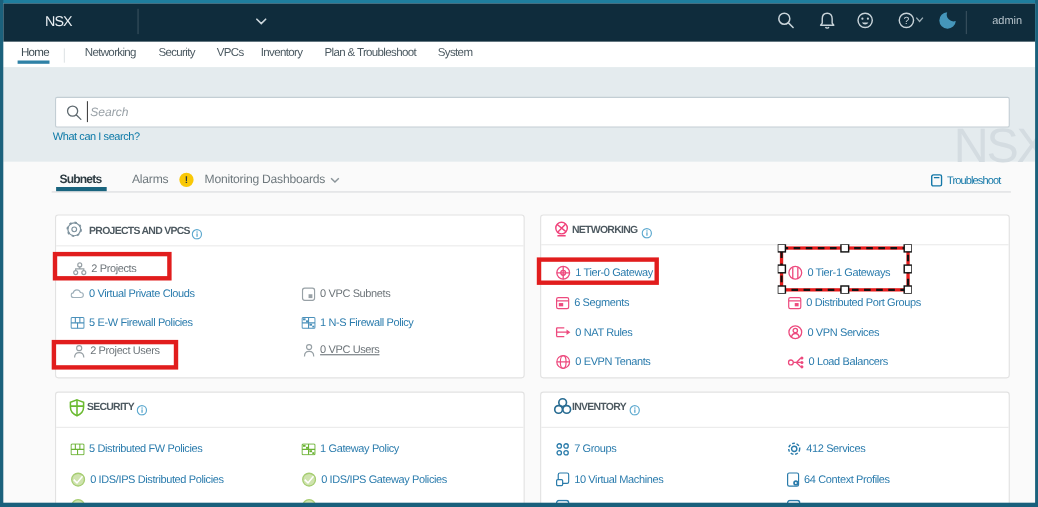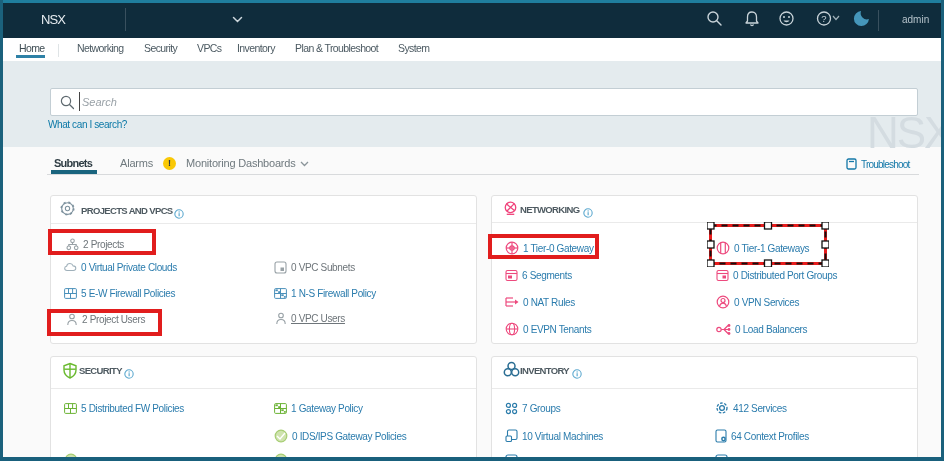--- a/index.html
+++ b/index.html
@@ -303,20 +303,24 @@
           <line x1="0.6" y1="5.5" x2="12.4" y2="5.5"></line>
           <line x1="6.5" y1="0.6" x2="6.5" y2="10.4"></line>
         </g>
         <g fill="#6cb335">
           <rect x="1.4" y="1.4" width="2.4" height="1.8"></rect>
           <rect x="4.2" y="3.2" width="2.2" height="1.8"></rect>
           <rect x="7.3" y="6.3" width="2.4" height="1.8"></rect>
           <rect x="9.9" y="8.1" width="1.9" height="1.6"></rect>
         </g>
       </svg>1 Gateway Policy</div>
+  <div class="row lnk" style="left:64px; top:429px;"><svg width="14" height="14" viewBox="0 0 14 14">
+        <circle cx="7" cy="7" r="5.8" stroke="#a6cd72" stroke-width="1.2" fill="#cfe3ae"></circle>
+        <path d="M3 7 L6 10 L11 4" stroke="#fff" stroke-width="1.4" fill="none"></path>
+      </svg>0 IDS/IPS Distributed Policies</div>
   <div class="row lnk" style="left:274px; top:429px;"><svg width="14" height="14" viewBox="0 0 14 14">
         <circle cx="7" cy="7" r="5.8" stroke="#a6cd72" stroke-width="1.2" fill="#cfe3ae"></circle>
         <path d="M3 7 L6 10 L11 4" stroke="#fff" stroke-width="1.4" fill="none"></path>
       </svg>0 IDS/IPS Gateway Policies</div>
   <div class="row" style="left:64px; top:453px;">
       <svg width="14" height="14" viewBox="0 0 14 14">
         <circle cx="7" cy="7" r="5.8" stroke="#a6cd72" stroke-width="1.2" fill="#cfe3ae"></circle>
       </svg>
     </div>
   <div class="row" style="left:274px; top:453px;">

